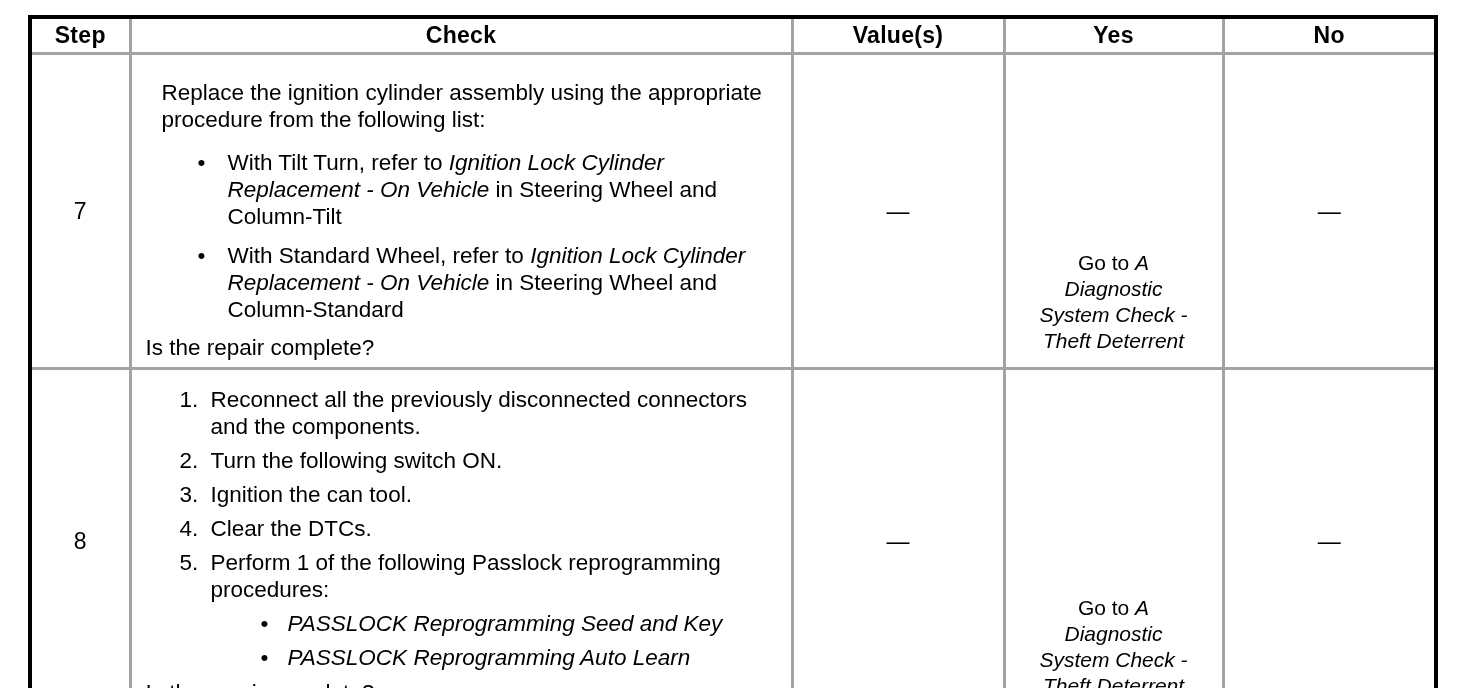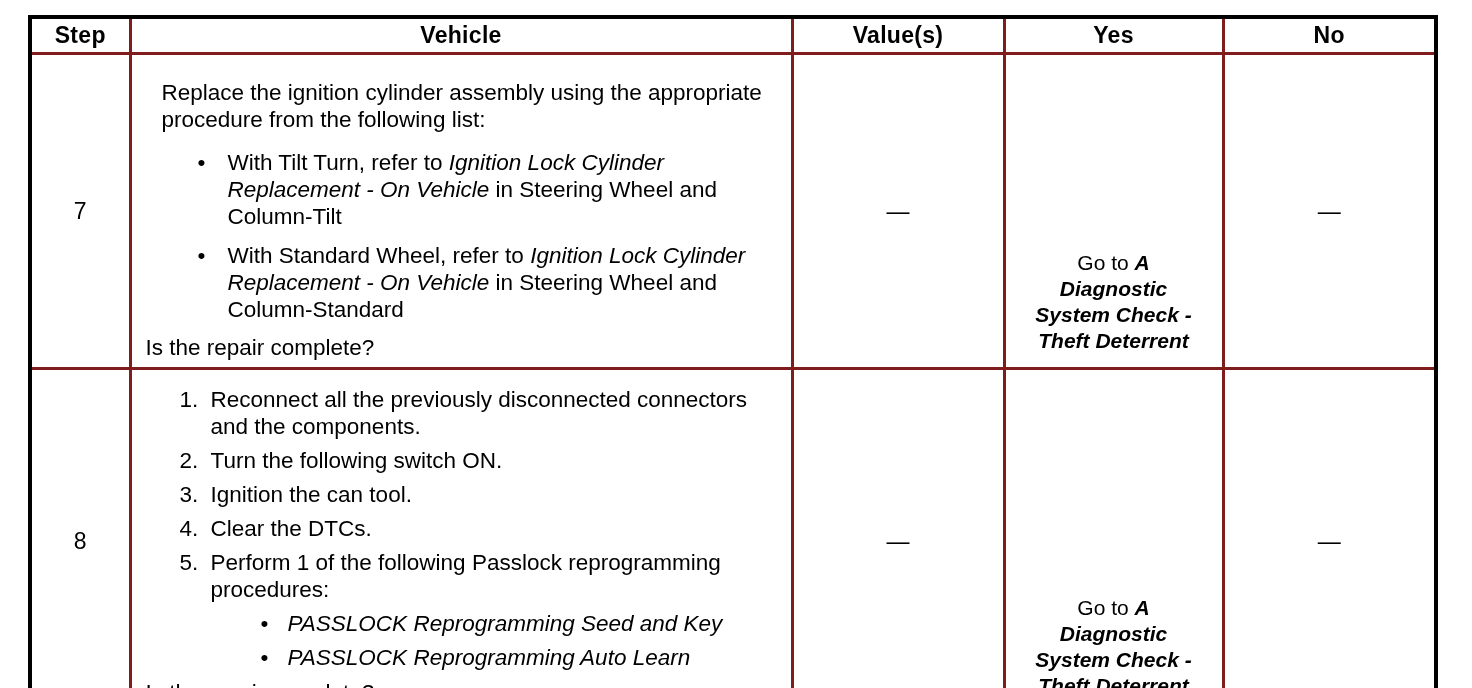--- a/index.html
+++ b/index.html
@@ -22,21 +22,21 @@
     border-collapse: collapse;
     table-layout: fixed;
     border: 4px solid #000;
   }
   col.c-step  { width: 100px; }
   col.c-action{ width: 662px; }
   col.c-values{ width: 212px; }
   col.c-yes   { width: 219px; }
   col.c-no    { width: 213px; }
 
-  th, td { border: 3px solid #7f1d1d; padding: 0; }
+  th, td { border: 3px solid #a3a3a3; padding: 0; }
 
   th {
     height: 33px;
     font-size: 23px;
     font-weight: bold;
     text-align: center;
     vertical-align: middle;
     letter-spacing: 0.3px;
   }
 
@@ -94,39 +94,39 @@
   }
 
   td.yes-cell {
     text-align: center;
     vertical-align: bottom;
     font-size: 21px;
     line-height: 26px;
     padding-bottom: 13px;
   }
   .goto-wrap { display: inline-block; max-width: 160px; }
-  .goto-ref { font-style: italic; font-weight: bold; }
+  .goto-ref { font-style: italic; }
 </style>
 </head>
 <body>
 
 <div class="page">
   <table class="diag">
     <colgroup>
       <col class="c-step">
         <col class="c-action">
         <col class="c-values">
         <col class="c-yes">
         <col class="c-no">
     </colgroup>
 
     <tbody>
         <tr>
       <th>Step</th>
-      <th>Vehicle</th>
+      <th>Check</th>
       <th>Value(s)</th>
       <th>Yes</th>
       <th>No</th>
     </tr>
 
     <tr class="row-7">
       <td class="step-cell">
         <span>7</span>
       </td>
       <td class="action-cell">

